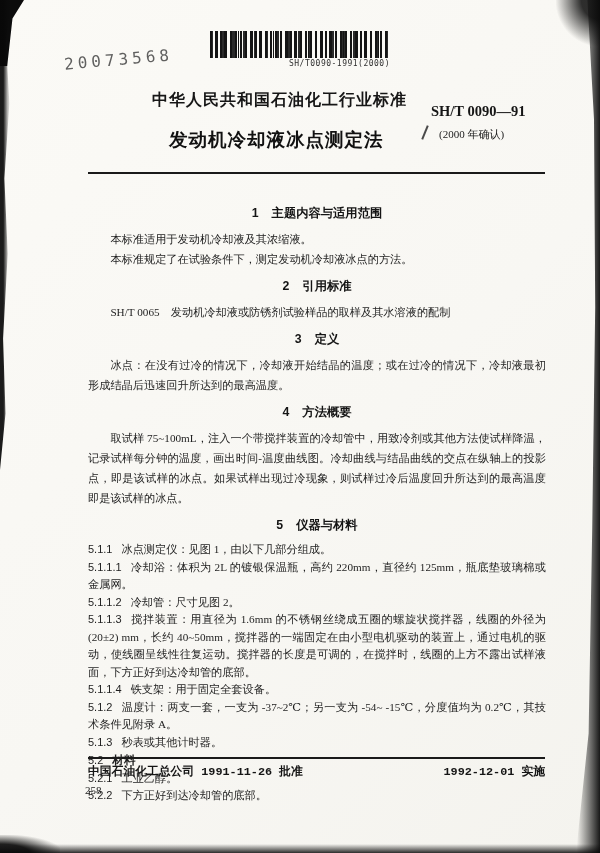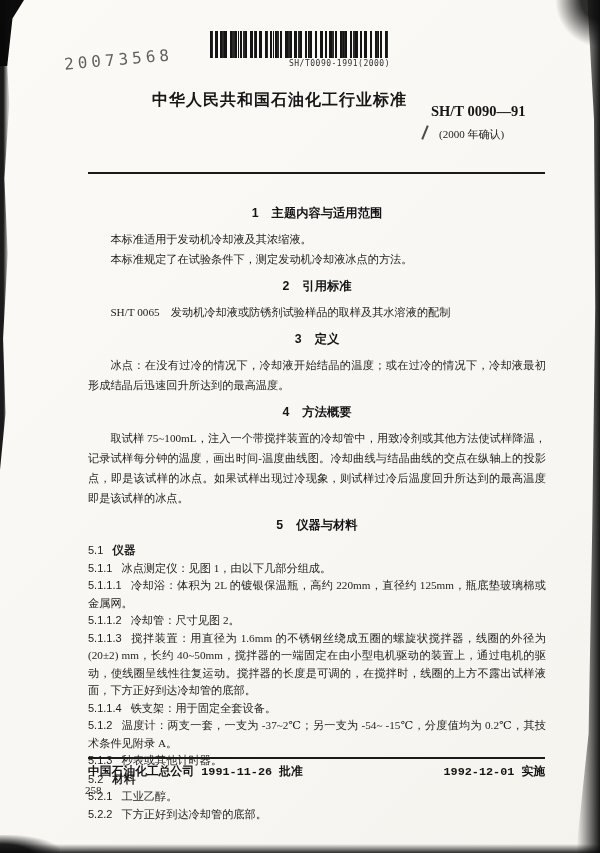--- a/index.html
+++ b/index.html
@@ -86,41 +86,41 @@
   <div class="edge-bottom-left"></div>
 
   <div class="stamp">20073568</div>
   <div class="barcode-wrap">
     <div class="barcode-bars"></div>
     <div class="barcode-label">SH/T0090-1991(2000)</div>
   </div>
 
   <div class="org-line">中华人民共和国石油化工行业标准</div>
   <div class="doc-number">SH/T 0090—91</div>
+  <div class="doc-title">发动机冷却液冰点测定法</div>
   <div class="confirm-note">(2000 年确认)</div>
   <div class="pen-mark"></div>
   <div class="rule-top"></div>
 
   <div class="content">
     <p class="h"><span class="num">1</span><span>主题内容与适用范围</span></p>
     <p class="para">本标准适用于发动机冷却液及其浓缩液。</p>
     <p class="para">本标准规定了在试验条件下，测定发动机冷却液冰点的方法。</p>
 
     <p class="h"><span class="num">2</span><span>引用标准</span></p>
     <p class="para">SH/T 0065　发动机冷却液或防锈剂试验样品的取样及其水溶液的配制</p>
 
     <p class="h"><span class="num">3</span><span>定义</span></p>
     <p class="para">冰点：在没有过冷的情况下，冷却液开始结晶的温度；或在过冷的情况下，冷却液最初形成结晶后迅速回升所达到的最高温度。</p>
 
     <p class="h"><span class="num">4</span><span>方法概要</span></p>
     <p class="para">取试样 75~100mL，注入一个带搅拌装置的冷却管中，用致冷剂或其他方法使试样降温，记录试样每分钟的温度，画出时间-温度曲线图。冷却曲线与结晶曲线的交点在纵轴上的投影点，即是该试样的冰点。如果试样出现过冷现象，则试样过冷后温度回升所达到的最高温度即是该试样的冰点。</p>
 
     <p class="h"><span class="num">5</span><span>仪器与材料</span></p>
 
-    <p class="clause"><span class="cnum">5.1</span><span class="lead">仪器</span></p>
     <p class="clause"><span class="cnum">5.1.1</span><span>冰点测定仪：见图 1，由以下几部分组成。</span></p>
     <p class="clause"><span class="cnum">5.1.1.1</span><span>冷却浴：体积为 2L 的镀银保温瓶，高约 220mm，直径约 125mm，瓶底垫玻璃棉或金属网。</span></p>
     <p class="clause"><span class="cnum">5.1.1.2</span><span>冷却管：尺寸见图 2。</span></p>
     <p class="clause"><span class="cnum">5.1.1.3</span><span>搅拌装置：用直径为 1.6mm 的不锈钢丝绕成五圈的螺旋状搅拌器，线圈的外径为(20±2) mm，长约 40~50mm，搅拌器的一端固定在由小型电机驱动的装置上，通过电机的驱动，使线圈呈线性往复运动。搅拌器的长度是可调的，在搅拌时，线圈的上方不露出试样液面，下方正好到达冷却管的底部。</span></p>
     <p class="clause"><span class="cnum">5.1.1.4</span><span>铁支架：用于固定全套设备。</span></p>
     <p class="clause"><span class="cnum">5.1.2</span><span>温度计：两支一套，一支为 -37~2℃；另一支为 -54~ -15℃，分度值均为 0.2℃，其技术条件见附录 A。</span></p>
     <p class="clause"><span class="cnum">5.1.3</span><span>秒表或其他计时器。</span></p>
     <p class="clause"><span class="cnum">5.2</span><span class="lead">材料</span></p>
     <p class="clause"><span class="cnum">5.2.1</span><span>工业乙醇。</span></p>
     <p class="clause"><span class="cnum">5.2.2</span><span>下方正好到达冷却管的底部。</span></p>

